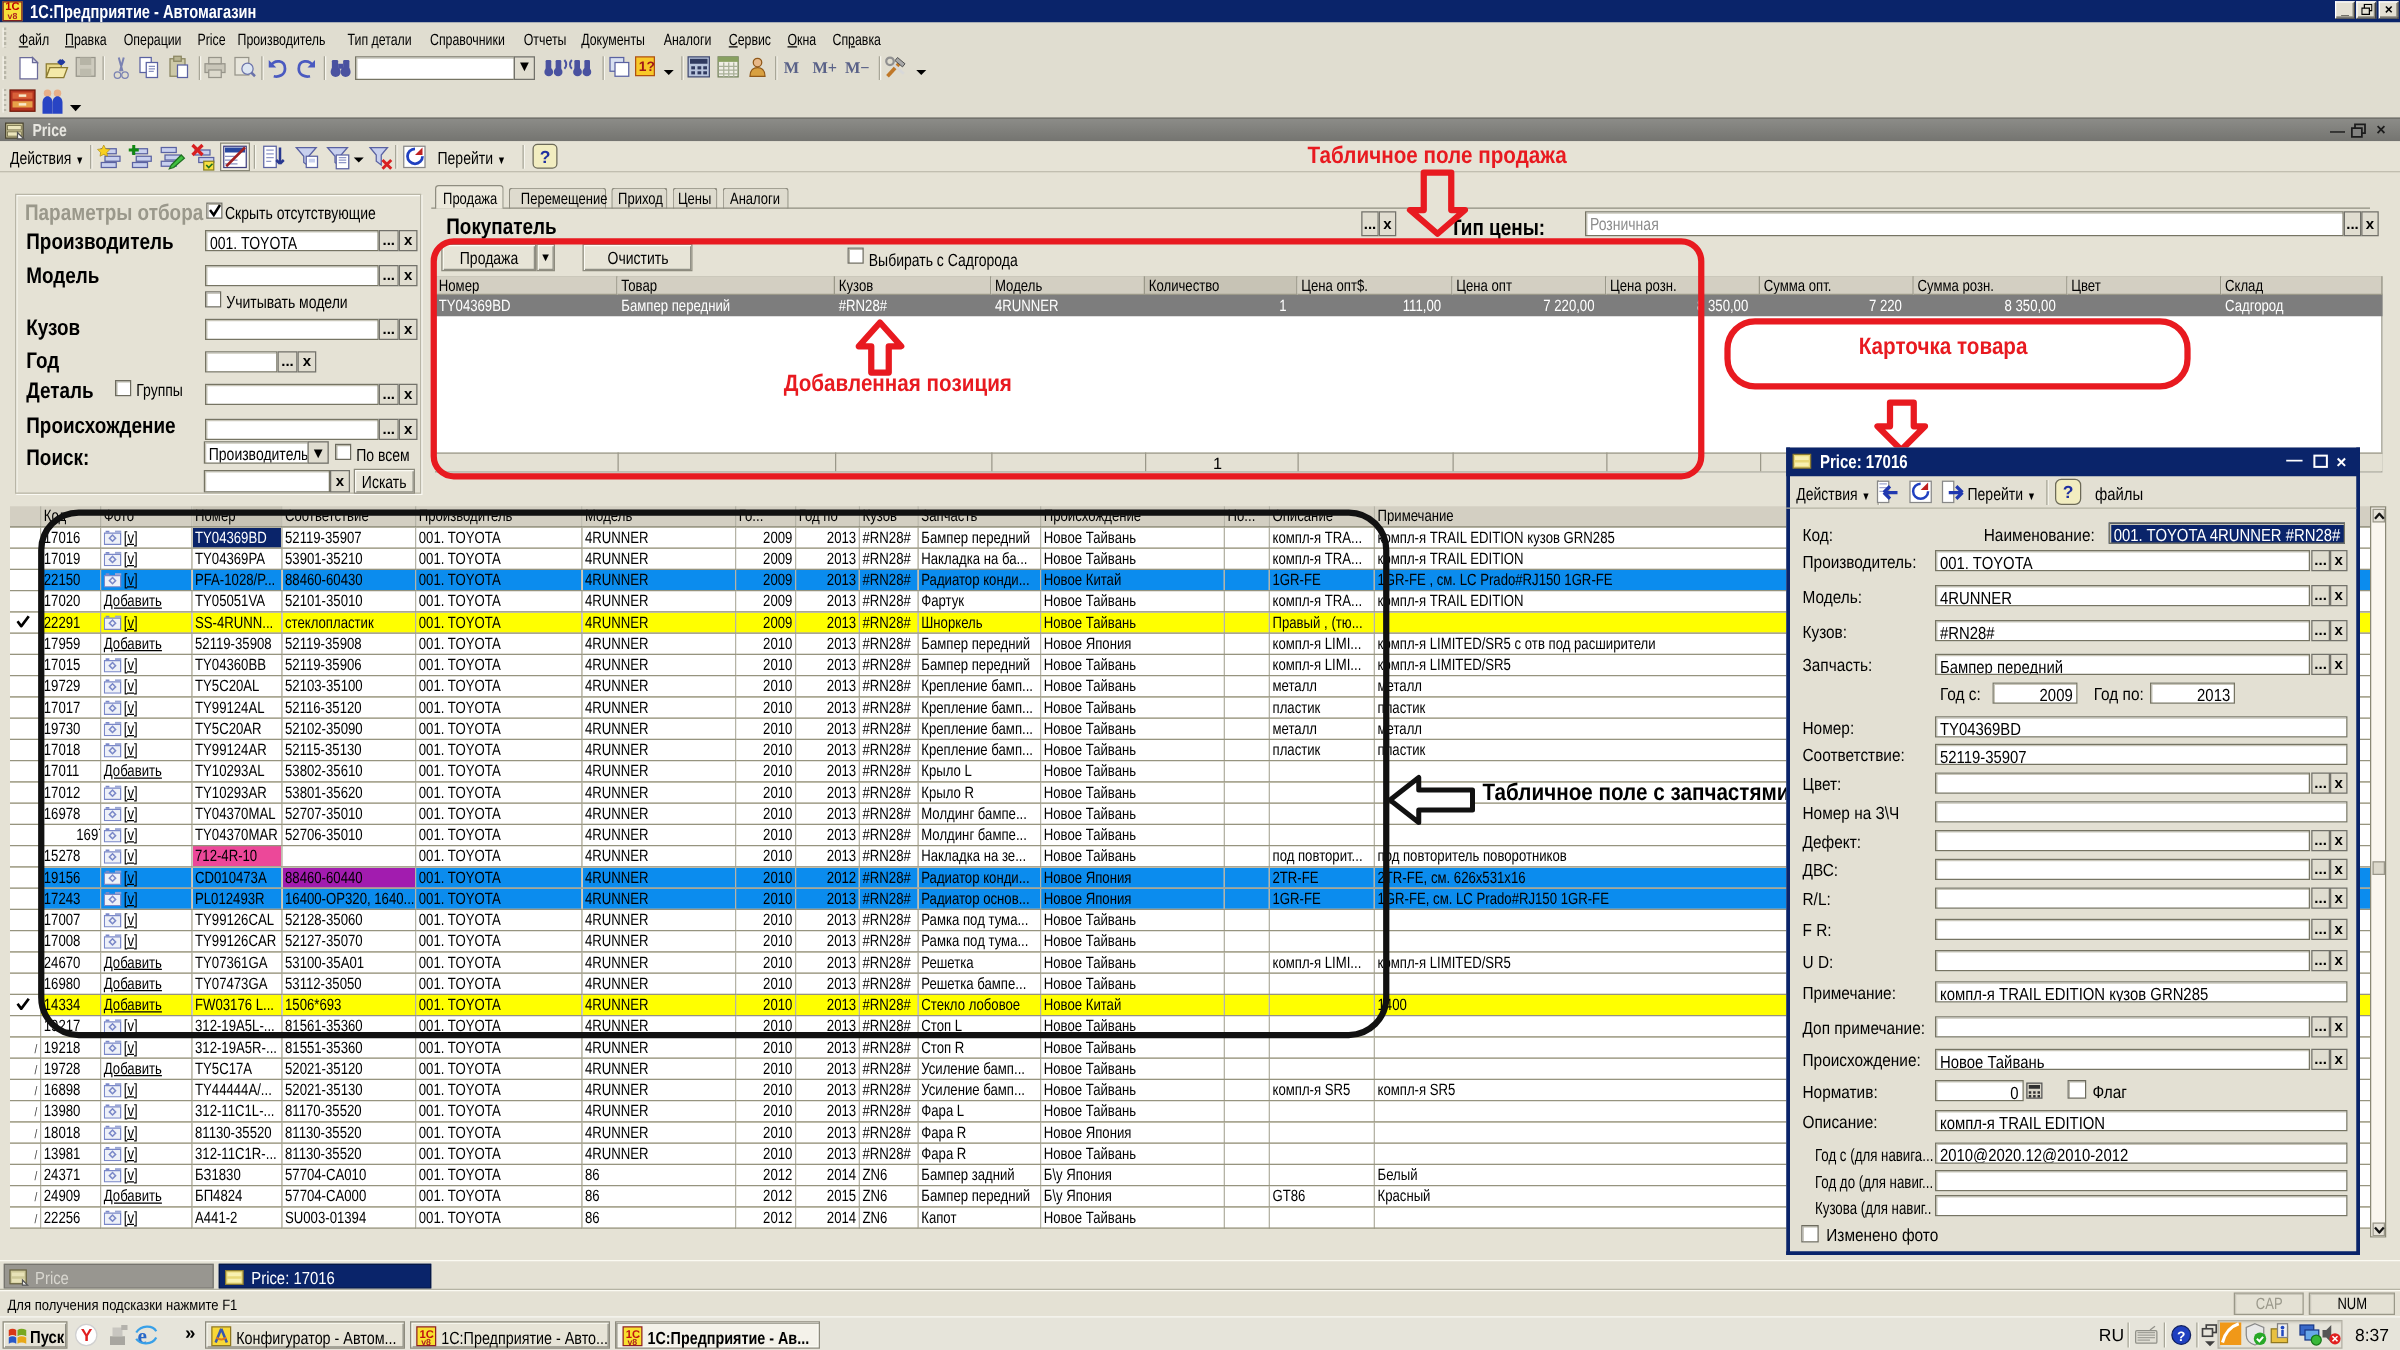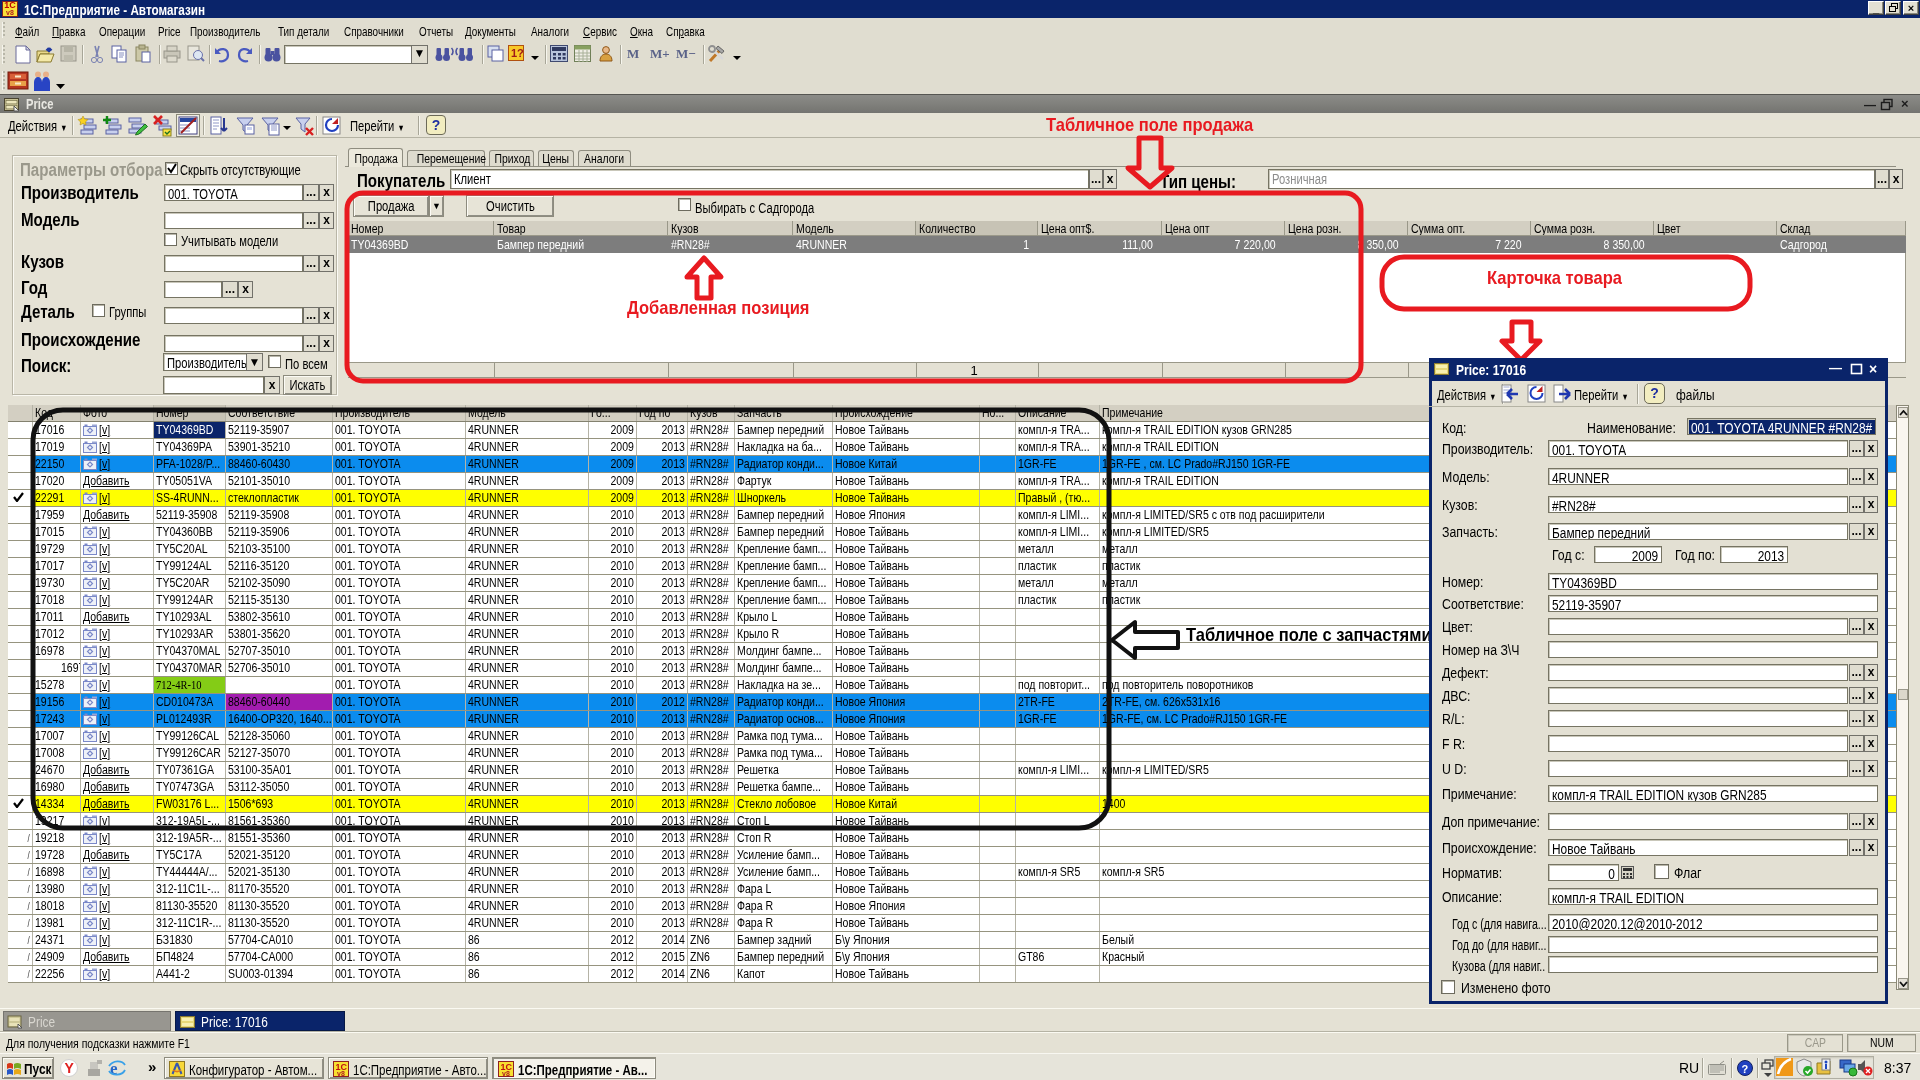--- a/index.html
+++ b/index.html
@@ -339,21 +339,20 @@
     <div class="field" style="left:163px;top:238px;width:101px;height:18px;"></div>
     <div class="fbtn" style="left:264px;top:238px;width:16px;height:18px;line-height:16px;">x</div>
     <div class="btn3d" style="left:283px;top:237px;width:49px;height:20px;line-height:18px;font-size:14px;"><i class="c">Искать</i></div>
     <div class="tab" style="left:348px;top:10px;width:55px;height:19px;background:#ece9dc;line-height:19px;z-index:2;"><i class="c">Продажа</i></div>
     <div class="tab" style="left:407px;top:12px;width:78px;height:17px;line-height:16px;"><i class="c">Перемещение</i></div>
     <div class="tab" style="left:489px;top:12px;width:45px;height:17px;line-height:16px;"><i class="c">Приход</i></div>
     <div class="tab" style="left:538px;top:12px;width:36px;height:17px;line-height:16px;"><i class="c">Цены</i></div>
     <div class="tab" style="left:578px;top:12px;width:53px;height:17px;line-height:16px;"><i class="c">Аналоги</i></div>
     <div class="abs" style="left:345px;top:28px;width:1551px;height:1px;background:#8f8d80;"></div>
     <div class="lbl" style="left:357px;top:33px;">Покупатель</div>
-    <div class="field" style="left:450px;top:31px;width:639px;height:20px;"><span>Клиент</span></div>
     <div class="fbtn" style="left:1089px;top:31px;width:14px;height:20px;line-height:18px;">...</div>
     <div class="fbtn" style="left:1103px;top:31px;width:14px;height:20px;line-height:18px;">x</div>
     <div class="lbl" style="left:1160px;top:34px;">Тип цены:</div>
     <div class="field" style="left:1268px;top:31px;width:607px;height:20px;color:#8c8c8c;"><span>Розничная</span></div>
     <div class="fbtn" style="left:1875px;top:31px;width:14px;height:20px;line-height:18px;">...</div>
     <div class="fbtn" style="left:1889px;top:31px;width:14px;height:20px;line-height:18px;">x</div>
     <div class="btn3d" style="left:353px;top:57px;width:76px;height:22px;line-height:20px;font-size:14px;"><i class="c">Продажа</i></div>
     <div class="btn3d" style="left:429px;top:57px;width:15px;height:22px;line-height:20px;font-size:9px;">▼</div>
     <div class="btn3d" style="left:466px;top:57px;width:88px;height:22px;line-height:20px;font-size:14px;"><i class="c">Очистить</i></div>
     <div class="cb" style="left:678px;top:60px;"></div>
@@ -752,21 +751,21 @@
         </tr>
         <tr>
           <td style="background:#fff;"></td>
           <td style="background:#ffffff;"><i class="t">15278</i></td>
           <td style="background:#ffffff;"><svg width="16" height="13" style="vertical-align:-2px">
               <rect x="0.5" y="3.5" width="13" height="9" fill="#eef1f8" stroke="#7a88c8"></rect>
               <path d="M7 5l2.5 2.5L7 10 4.5 7.5z" fill="none" stroke="#7a88c8" stroke-width="1.2"></path>
               <path d="M1.5 3V1.5h3V3z" fill="#7a88c8"></path>
               <rect x="9" y="1.5" width="5" height="1.6" fill="#9aa6d4"></rect>
             </svg><i class="t"> <u>[v]</u></i></td>
-          <td style="background:#84cc16;font-family:Liberation Serif, serif;"><i class="t">712-4R-10</i></td>
+          <td style="background:#ec4899;"><i class="t">712-4R-10</i></td>
           <td style="background:#ffffff;"><i class="t"></i></td>
           <td style="background:#ffffff;"><i class="t">001. TOYOTA</i></td>
           <td style="background:#ffffff;"><i class="t">4RUNNER</i></td>
           <td style="background:#ffffff;text-align:right;"><i class="t r">2010</i></td>
           <td style="background:#ffffff;text-align:right;"><i class="t r">2013</i></td>
           <td style="background:#ffffff;"><i class="t">#RN28#</i></td>
           <td style="background:#ffffff;"><i class="t">Накладка на зе...</i></td>
           <td style="background:#ffffff;"><i class="t">Новое Тайвань</i></td>
           <td style="background:#ffffff;"></td>
           <td style="background:#ffffff;"><i class="t">под повторит...</i></td>

